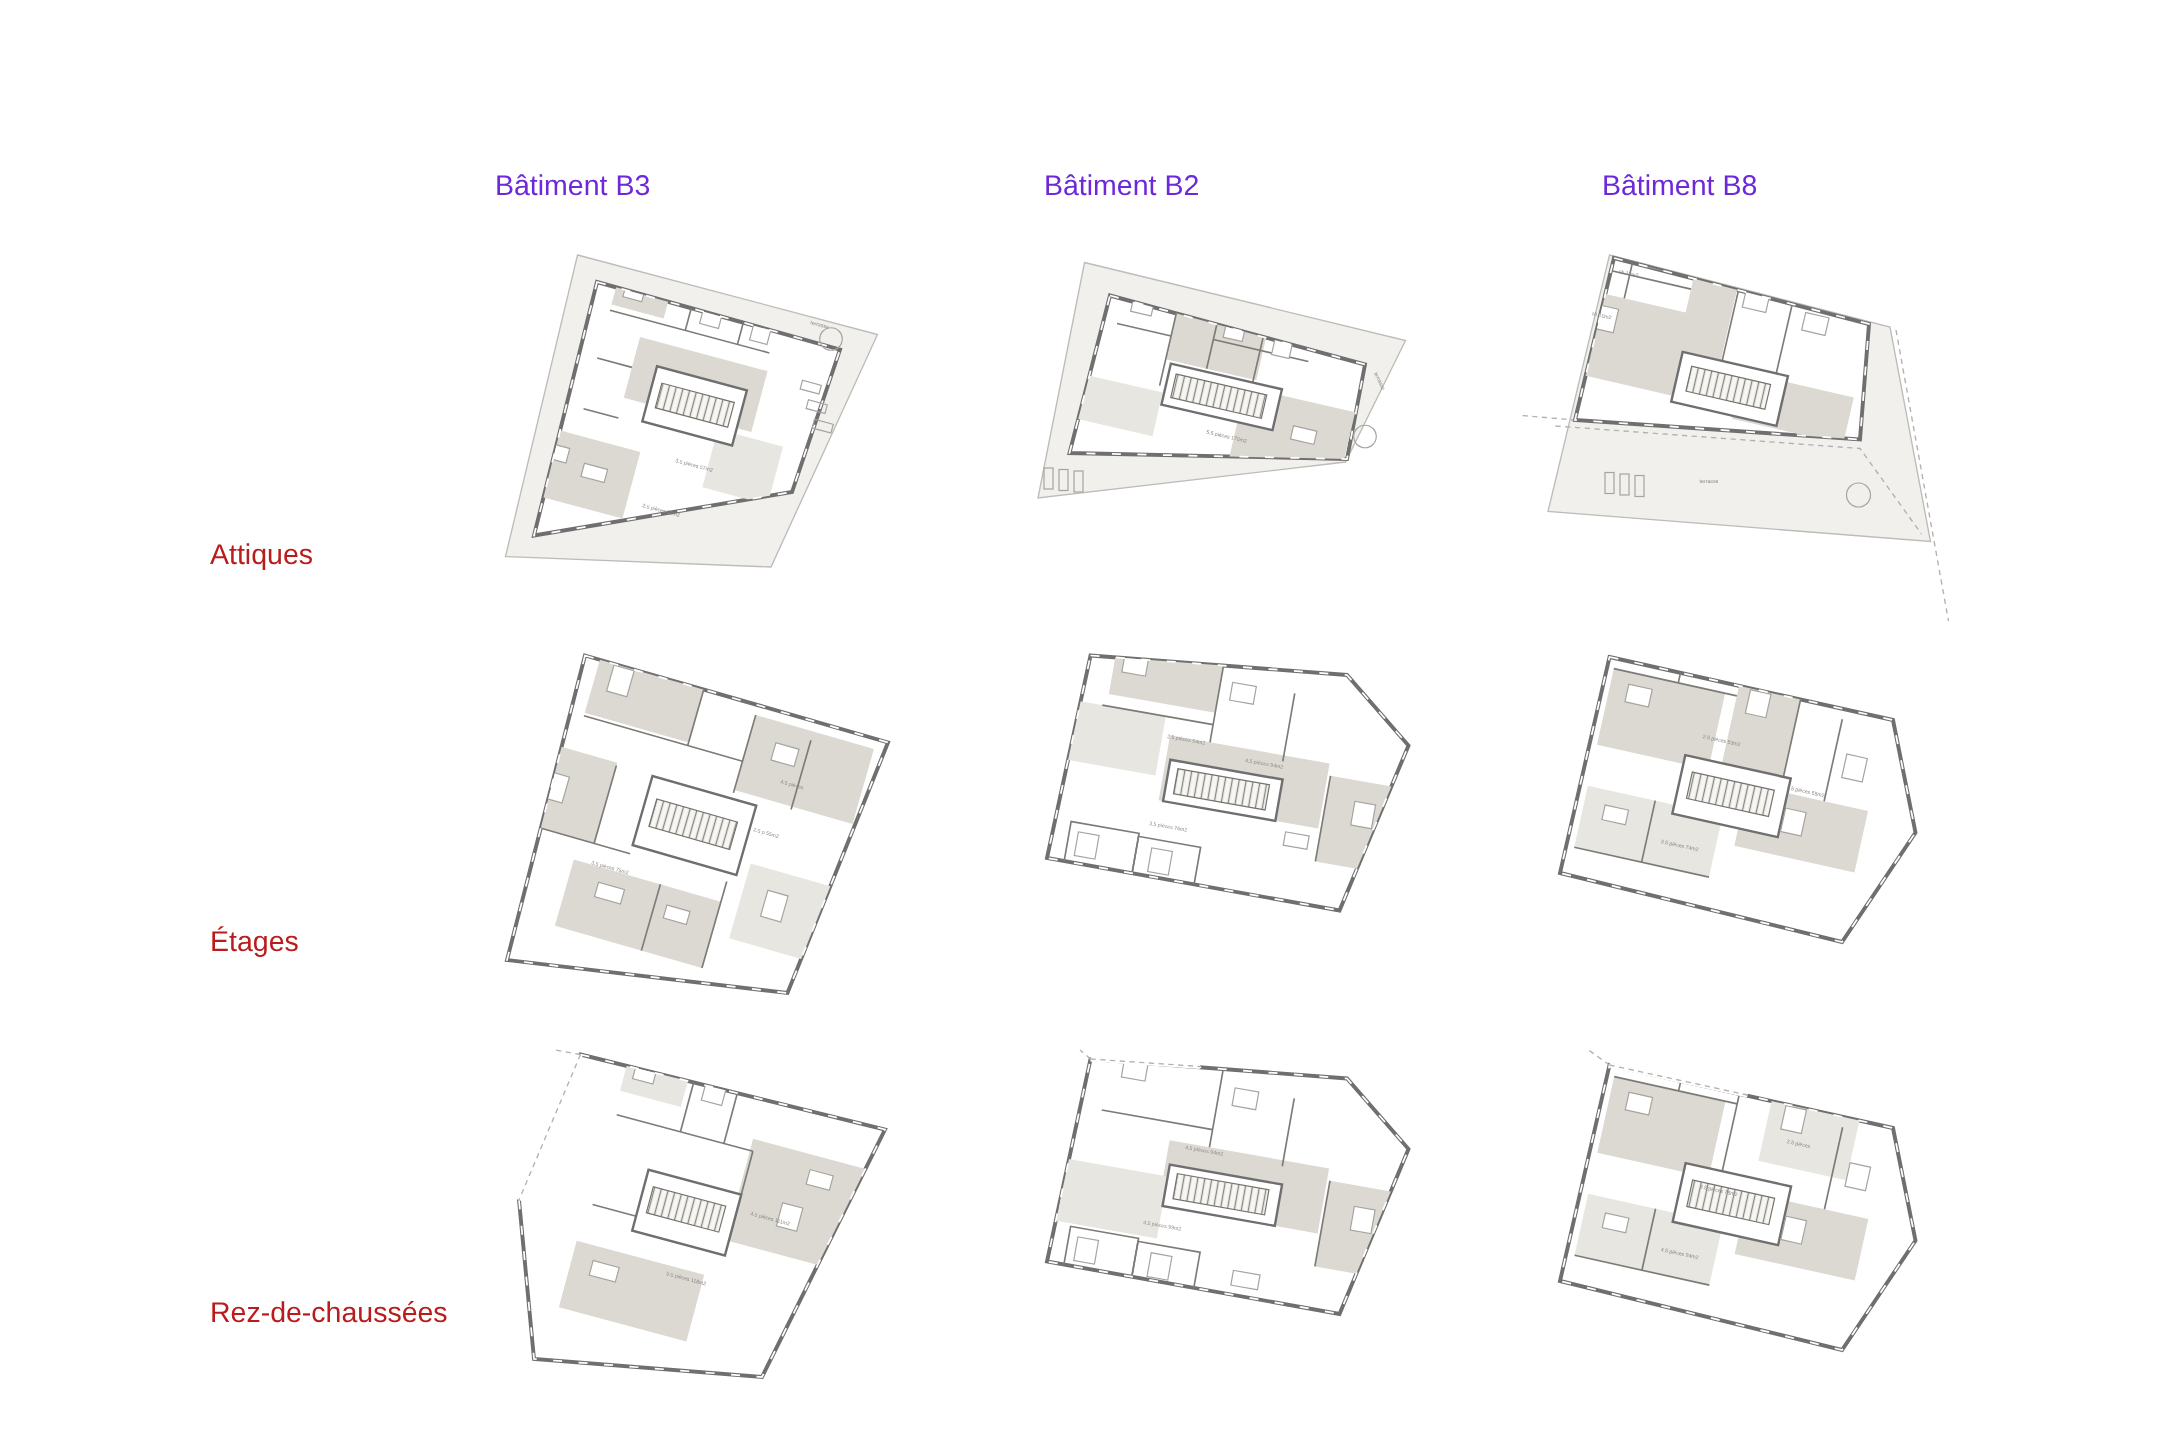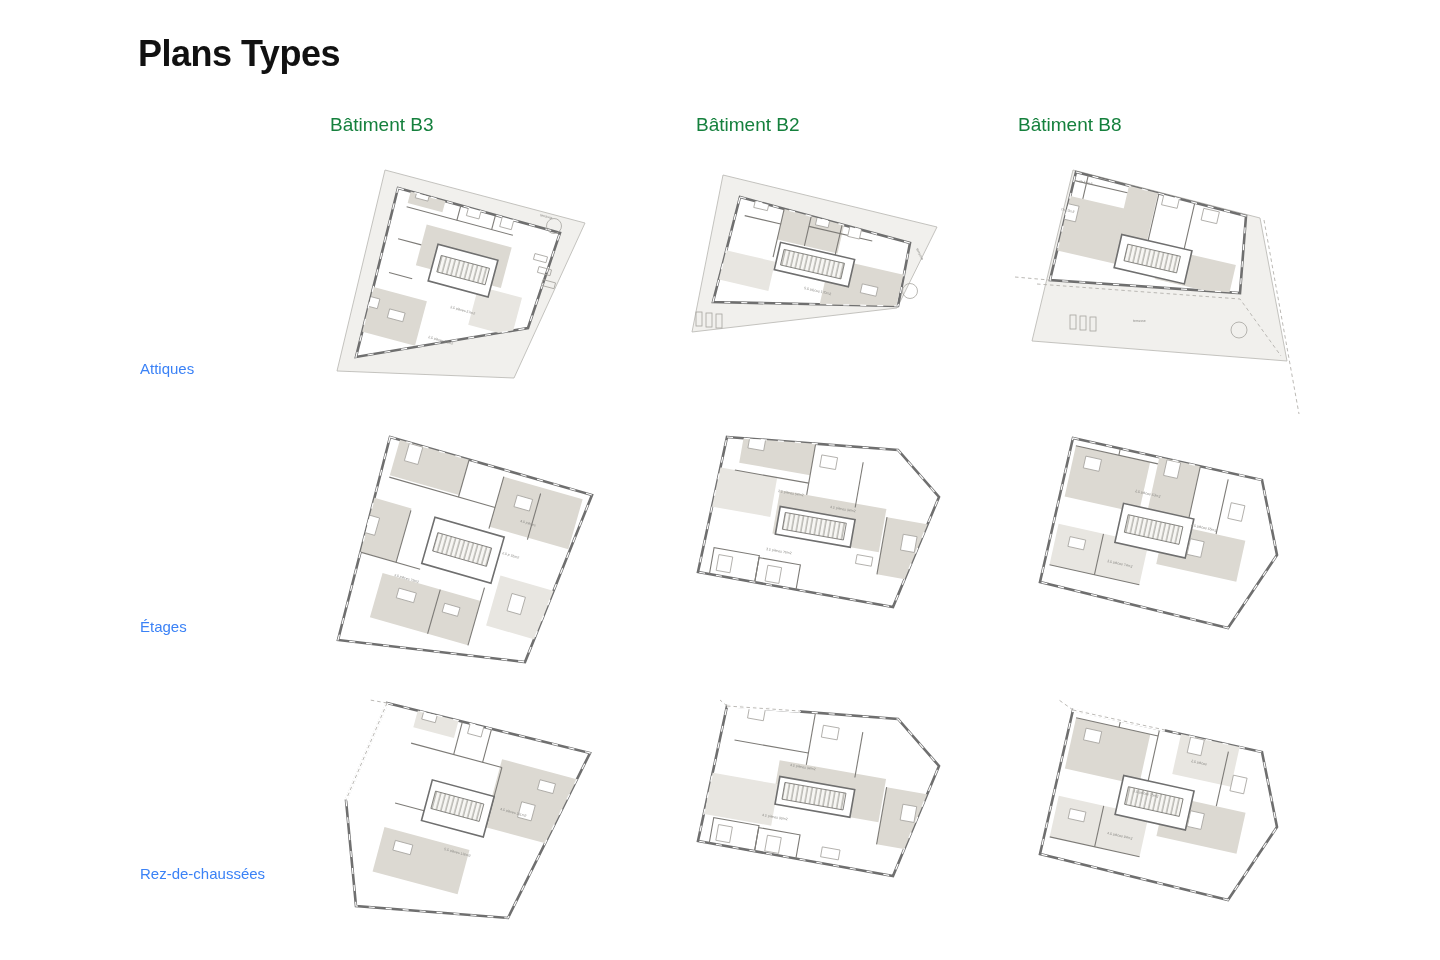--- a/index.html
+++ b/index.html
@@ -1,20 +1,20 @@
 <!DOCTYPE html>
 <html><head>
 <meta charset="utf-8">
 <style>
   html,body{margin:0;padding:0;background:#ffffff;}
   #canvas{position:relative;width:1440px;height:960px;background:#ffffff;overflow:hidden;
           font-family:"Liberation Sans",sans-serif;color:#1d1d1d;}
   .page-title{position:absolute;left:138px;top:33px;font-size:36px;font-weight:600;letter-spacing:-0.5px;color:#111;}
-  .col-header{position:absolute;top:114px;font-size:19px;font-weight:400;color:#15803d;}
-  .row-label{position:absolute;left:140px;font-size:15px;font-weight:400;color:#3b82f6;}
+  .col-header{position:absolute;top:114px;font-size:19px;font-weight:400;color:#6d28d9;}
+  .row-label{position:absolute;left:140px;font-size:19px;font-weight:400;color:#b91c1c;}
   .plan{position:absolute;}
   .parcel{fill:#f1f0ed;stroke:#bdbcb8;stroke-width:0.9;}
   .wall{fill:#ffffff;stroke:#6f6f6f;stroke-width:2.6;stroke-linejoin:miter;}
   .win{fill:none;stroke:#ffffff;stroke-width:1.15;stroke-dasharray:6 11;}
   .room{fill:#dcd9d2;}
   .room2{fill:#e8e6e1;}
   .core{fill:#ffffff;stroke:#6f6f6f;stroke-width:1.6;}
   .iw{stroke:#7d7b77;stroke-width:1.1;fill:none;}
   .furn{fill:#ffffff;stroke:#a6a49f;stroke-width:0.8;}
   .furn2{fill:none;stroke:#a6a49f;stroke-width:0.8;}
@@ -29,25 +29,24 @@
 
   <svg width="0" height="0" style="position:absolute" aria-hidden="true">
     <defs>
       <pattern id="stairHatch" width="4.6" height="12" patternUnits="userSpaceOnUse">
         <rect width="4.6" height="12" fill="#f7f6f3"></rect>
         <line x1="1" y1="0" x2="1" y2="12" stroke="#87857f" stroke-width="0.9"></line>
       </pattern>
     </defs>
   </svg>
 
-  <div class="page-title">Plans Types</div>
 
   <div class="col-header" style="left:330px">Bâtiment B3</div>
   <div class="col-header" style="left:696px">Bâtiment B2</div>
-  <div class="col-header" style="left:1018px">Bâtiment B8</div>
+  <div class="col-header" style="left:1068px">Bâtiment B8</div>
 
   <div class="row-label" style="top:360px">Attiques</div>
   <div class="row-label" style="top:618px">Étages</div>
   <div class="row-label" style="top:865px">Rez-de-chaussées</div>
 
   <svg class="plan" style="left:332px;top:160px" width="272" height="248" viewBox="0 0 272 248">
     <defs>
         <clipPath id="cpA1">
           <polygon points="66,28 228,73 196,168 24,197"></polygon>
         </clipPath>

